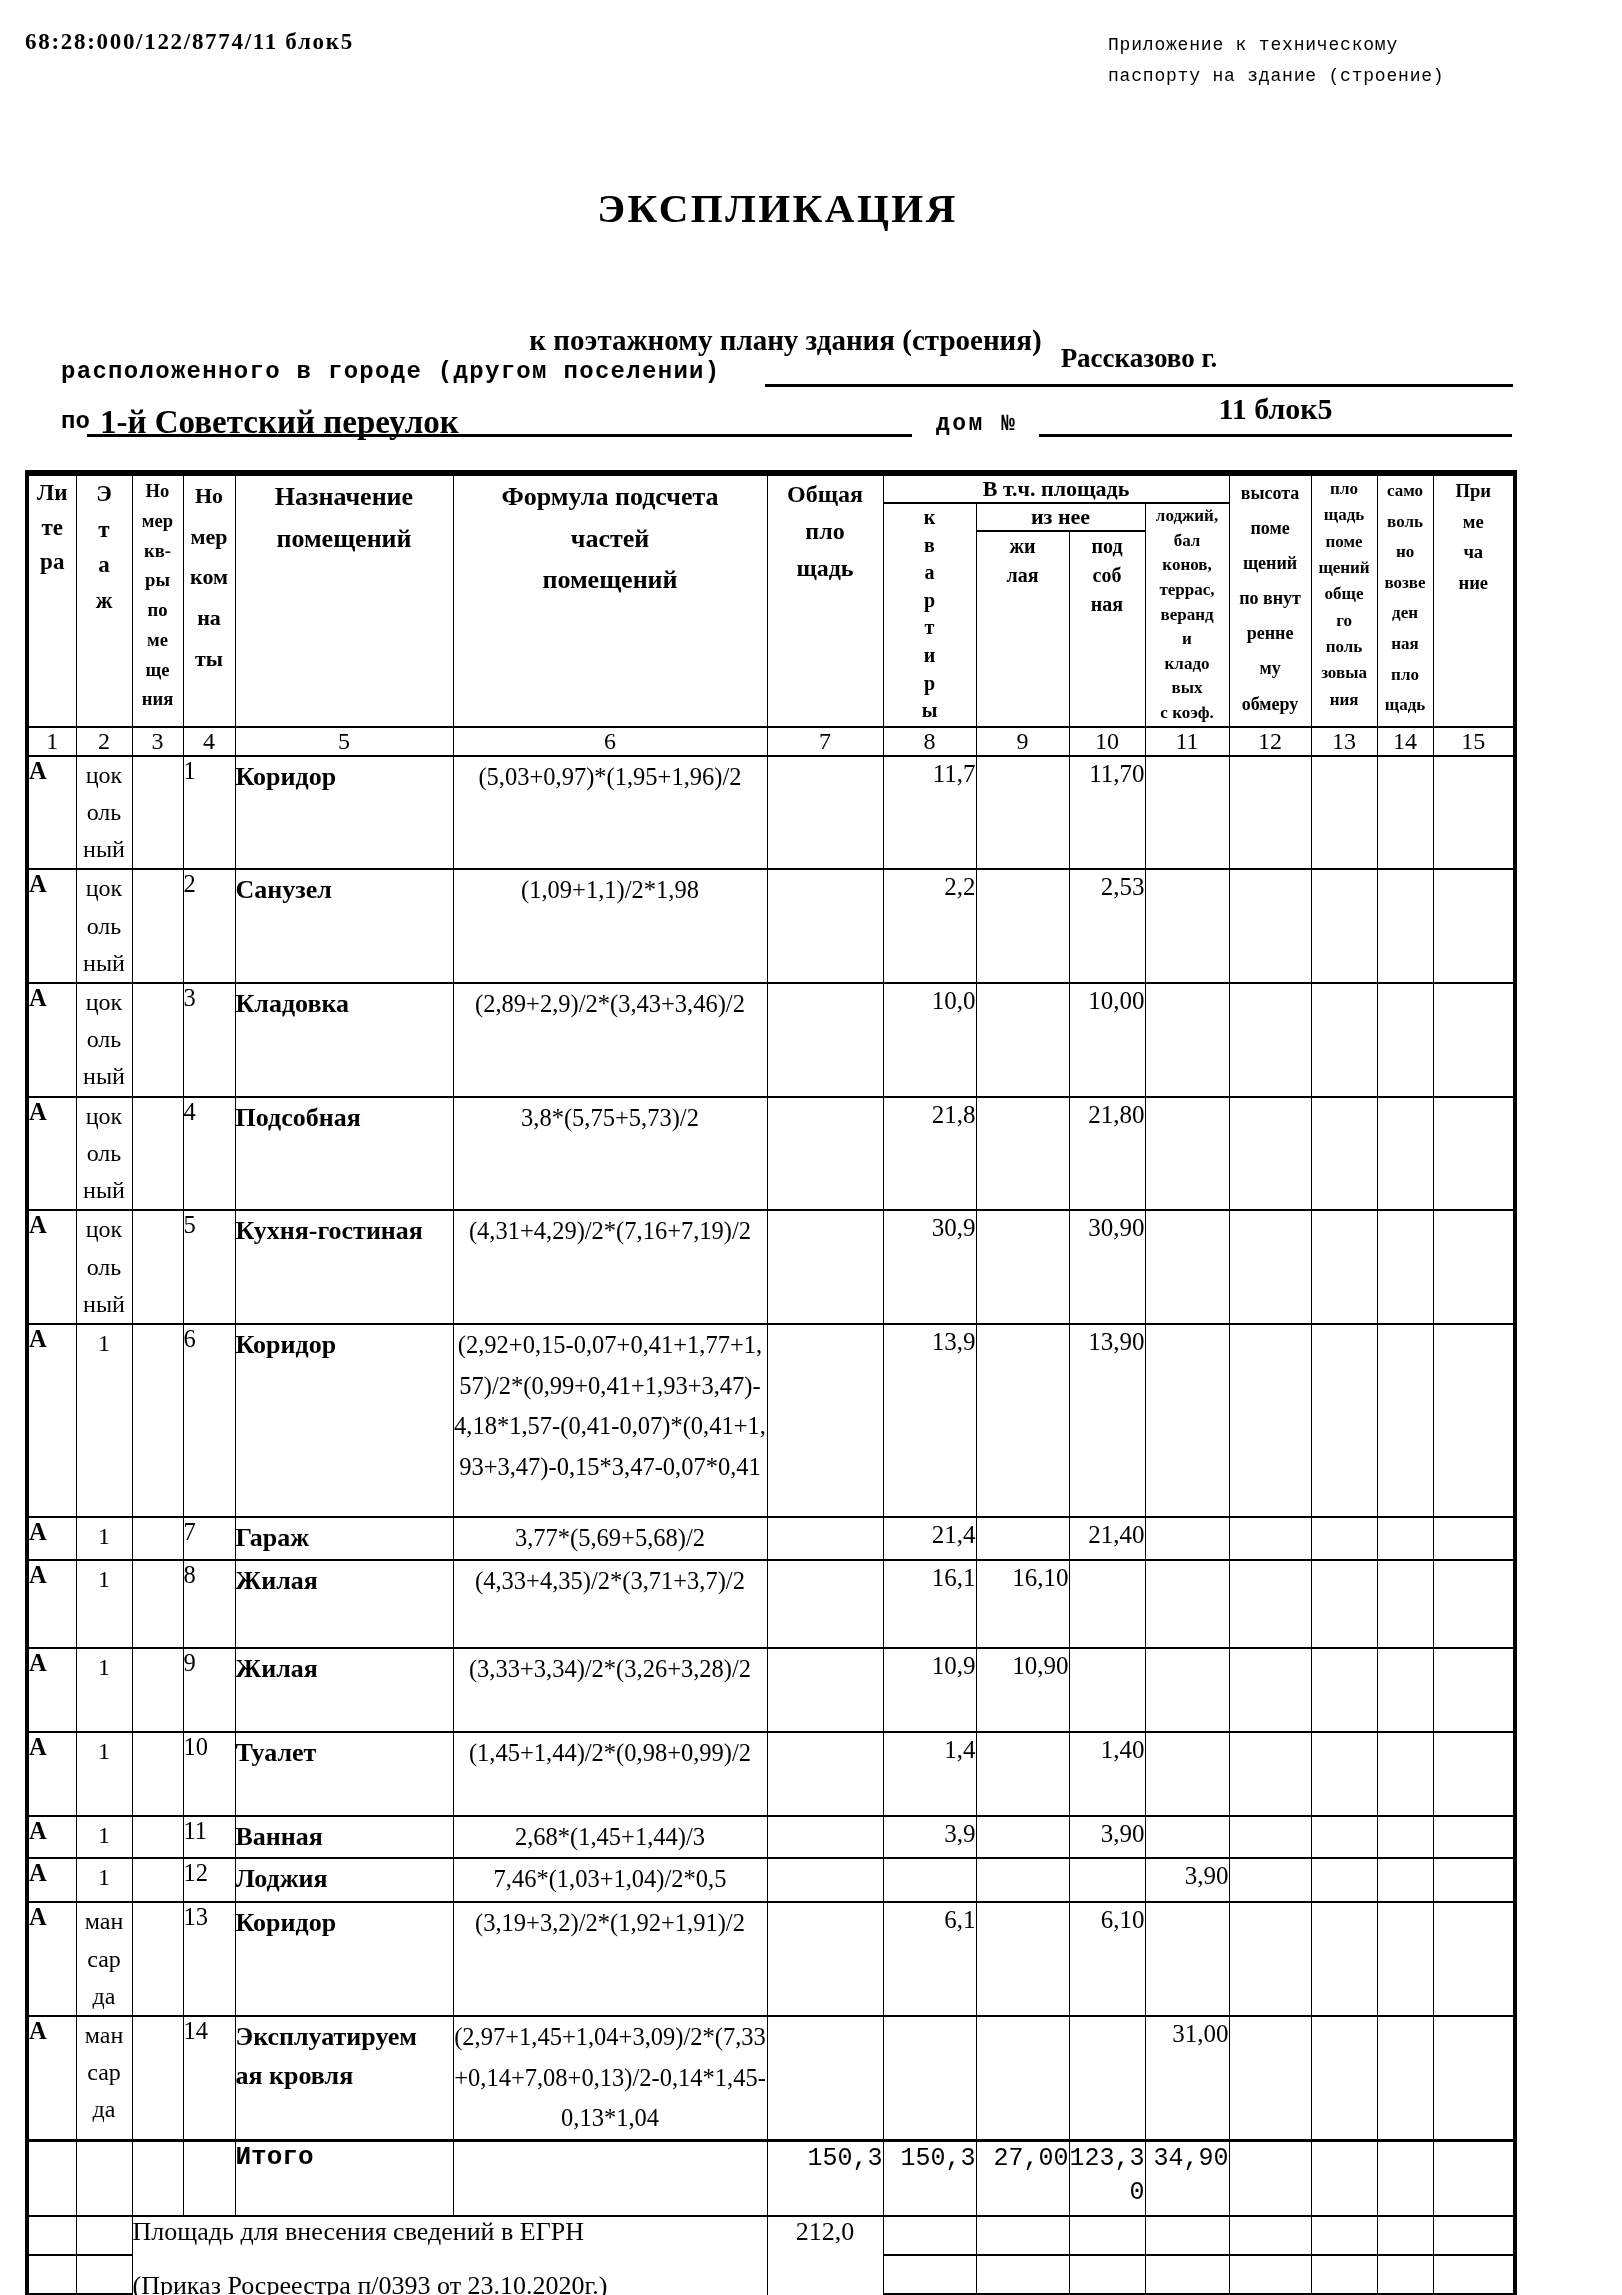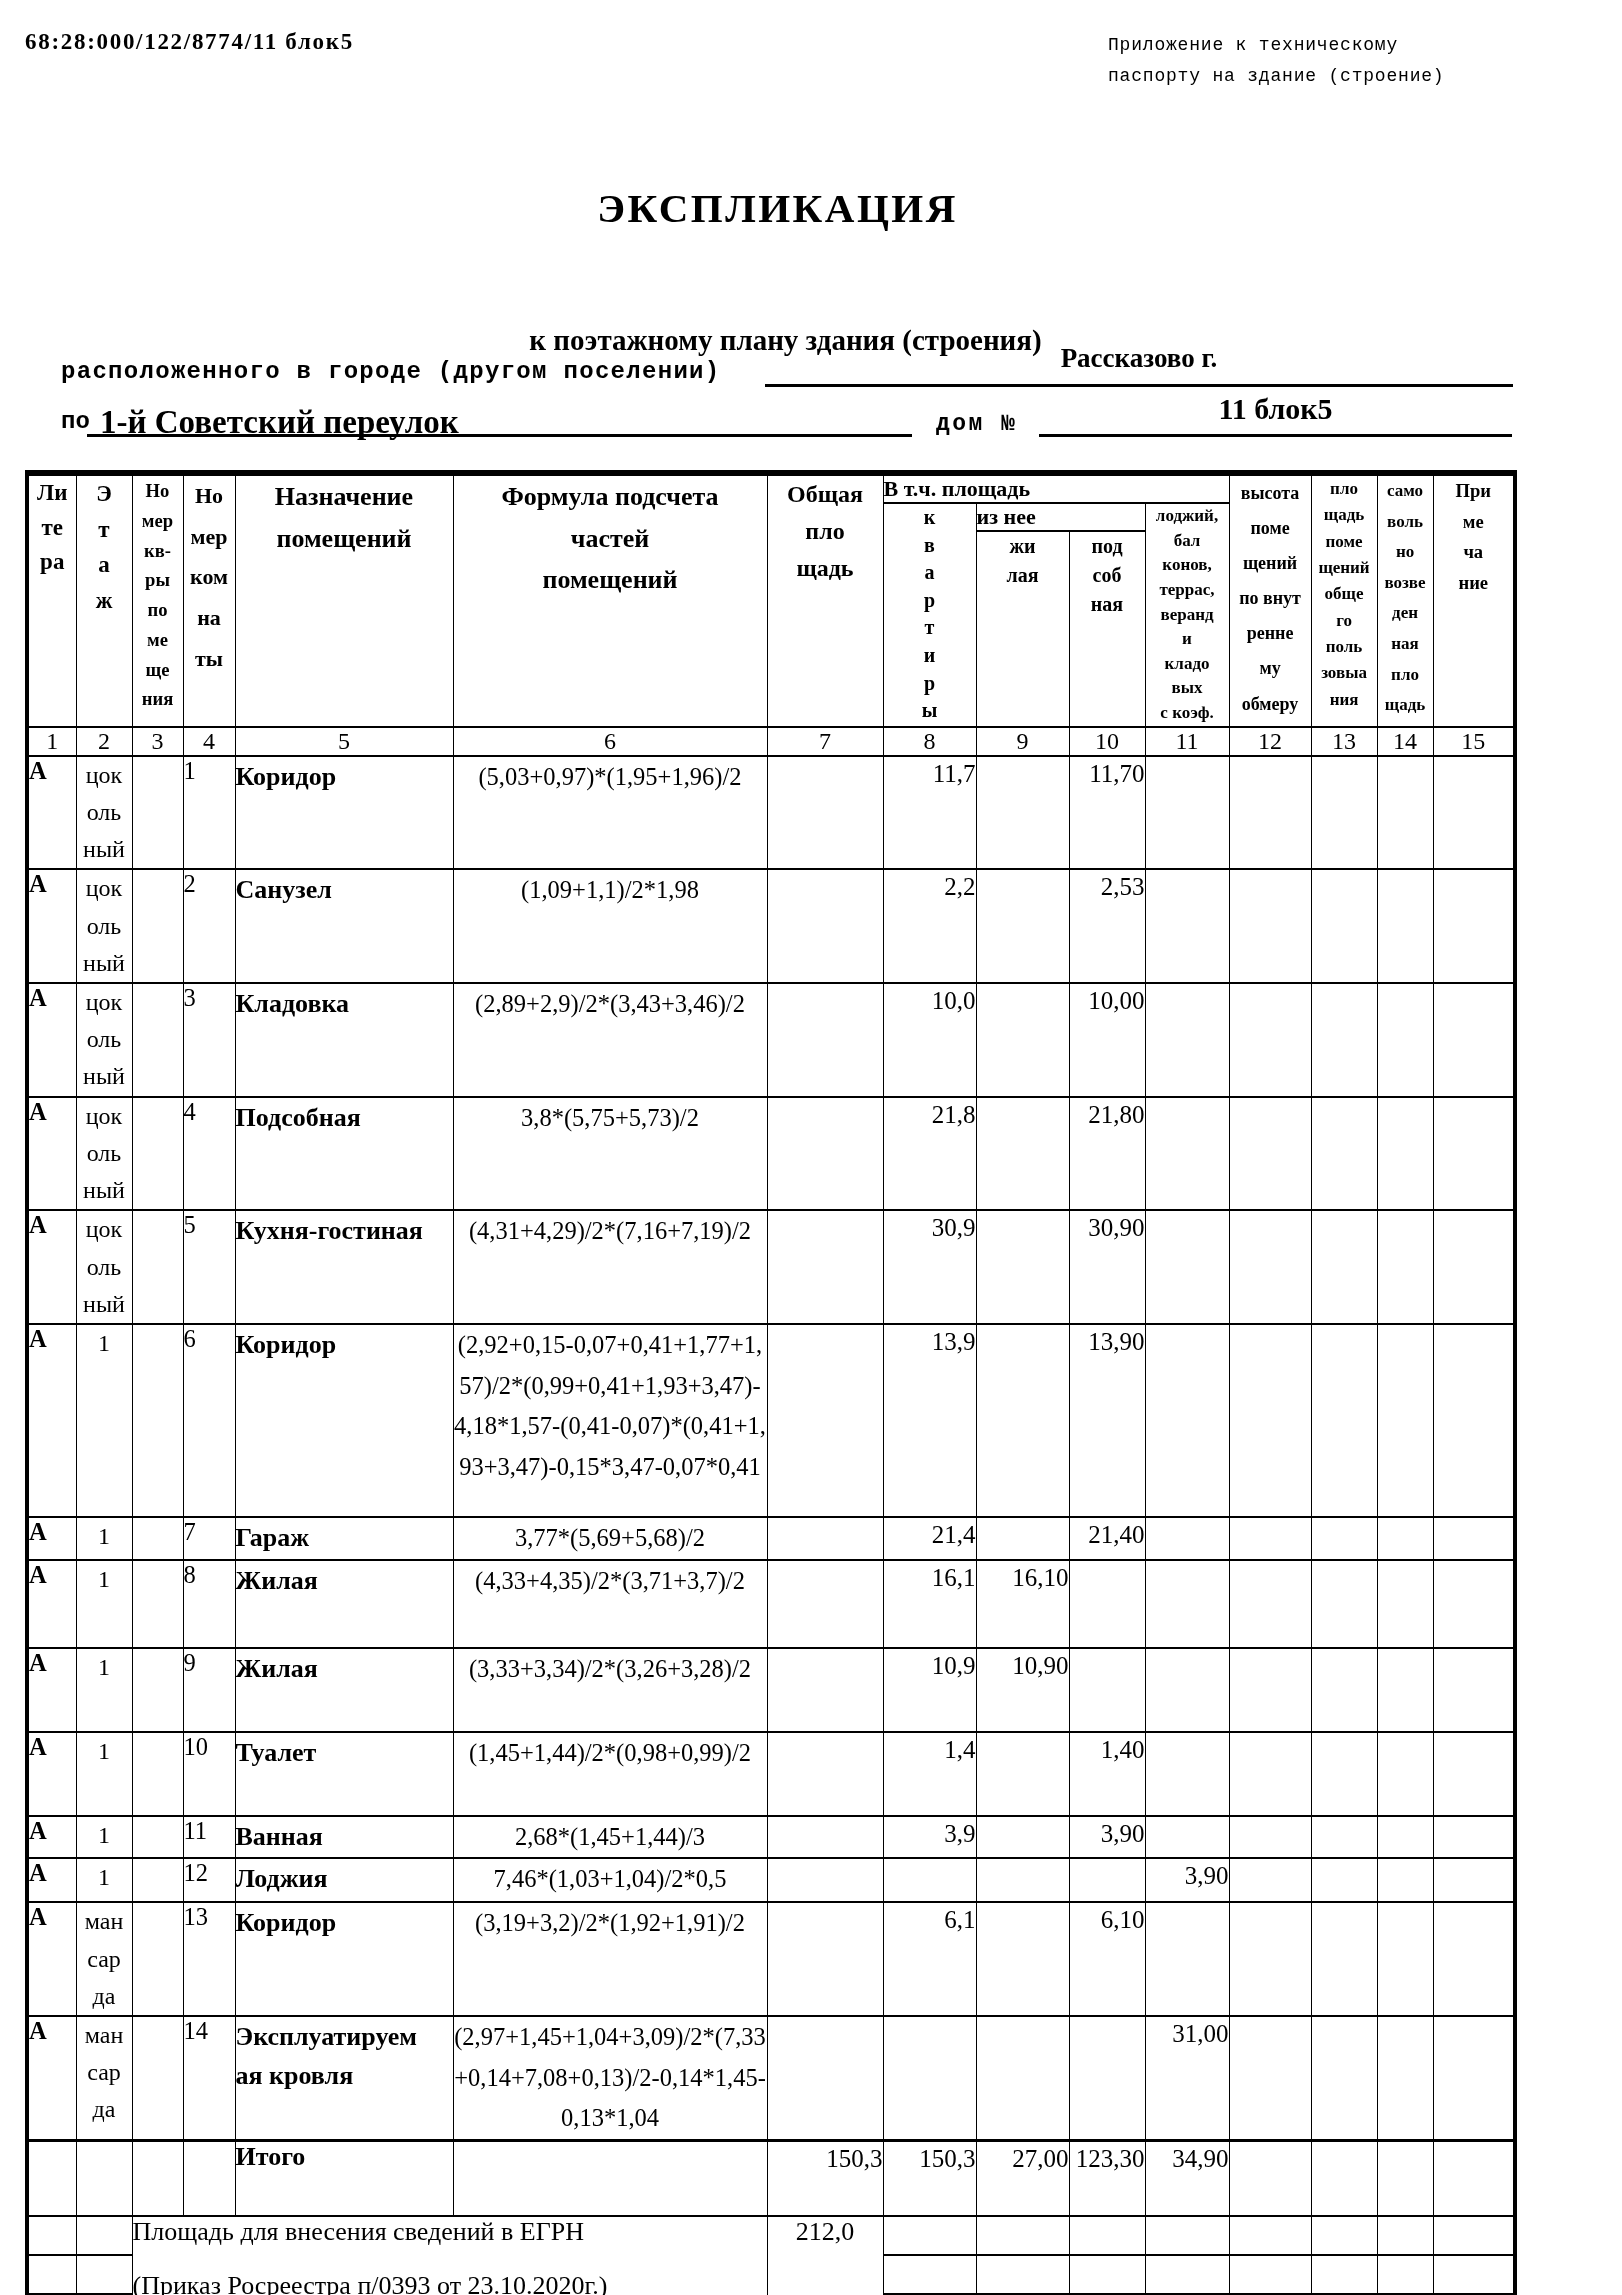--- a/index.html
+++ b/index.html
@@ -42,33 +42,33 @@
   .hc5{font-size:26px;line-height:1.6;}
   .hc6{font-size:26px;line-height:1.6;}
   .hc7{font-size:24px;line-height:1.55;}
   .hc8{font-size:20px;line-height:1.38;}
   .hc9,.hc10{font-size:20px;line-height:1.45;}
   .hc11{font-size:17px;line-height:1.45;}
   .hc12{font-size:18px;line-height:1.95;}
   .hc13{font-size:17px;line-height:1.55;}
   .hc14{font-size:17px;line-height:1.8;}
   .hc15{font-size:18.6px;line-height:1.65;}
-  .hc-incl,.hc-iznee{font-size:22px;border-bottom-width:1.7px !important;vertical-align:middle;text-align:left;font-weight:bold;}
+  .hc-incl,.hc-iznee{font-size:22px;border-bottom-width:1.7px !important;vertical-align:middle;text-align:center;font-weight:bold;}
   .hnum{height:29px;}
   .hnum td{text-align:center;font-size:24px;vertical-align:middle;border-top-width:3.4px;border-bottom-width:5px;}
 
   .c-litera{font-weight:bold;font-size:24.5px;padding:3.4px 1.7px 0 3.4px;}
   .c-floor{text-align:center;font-size:24px;line-height:1.55;padding-top:3.4px;white-space:pre-line;}
   .c-room{font-size:24.5px;padding:5px 0 0 6.8px;}
   .c-name{font-weight:bold;font-size:26px;line-height:1.5;padding:5px 1.7px 0 5px;white-space:pre-line;word-break:break-word;}
   .c-formula{text-align:center;font-size:24.5px;line-height:1.66;word-break:break-all;padding:1.7px 3.4px 0;}
   .num,.c-total,.c-apartment,.c-living,.c-utility,.c-loggia,.c-height,.c-common,.c-unauthorized,.c-note{
     text-align:right;font-size:25px;padding:5px 4.2px 0 1.7px;word-break:break-all;line-height:1.35;
   }
-  #totals-row{height:76px;}
+  #totals-row{height:76px;font-family:Liberation Mono, monospace;}
   #totals-row td{border-top-width:3.4px;}
   .t-label{font-weight:bold;font-size:26px;padding:6.8px 0 0 6.8px;}
   .brow{height:39px;}
   .egrn-cell{vertical-align:middle;font-size:26px;padding:5px 3.4px 5px 35px;}
   .egrn-cell .l1{margin-bottom:24px;}
   .egrn-val{vertical-align:middle;text-align:center;font-size:26px;}
 </style>
 </head>
 <body>
 

